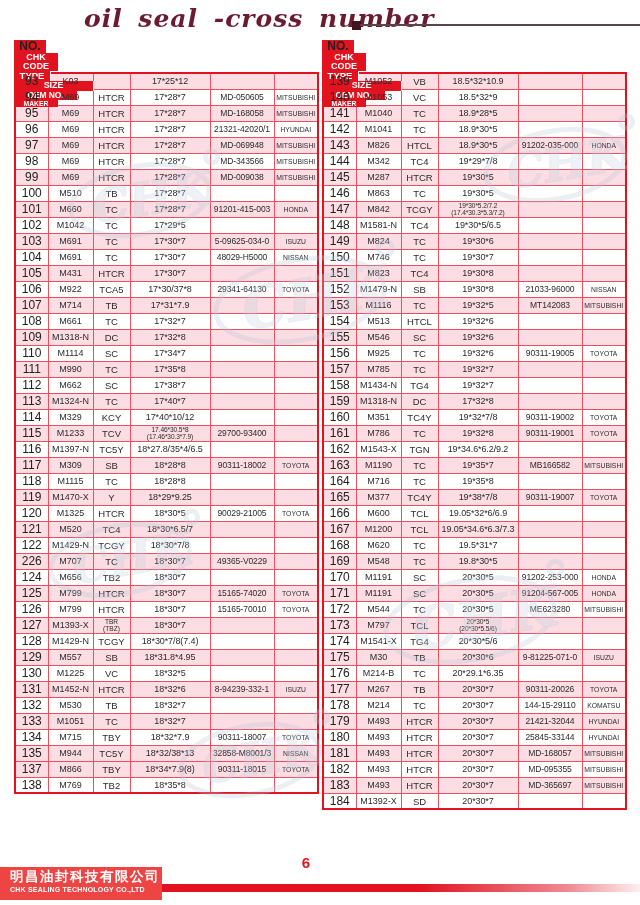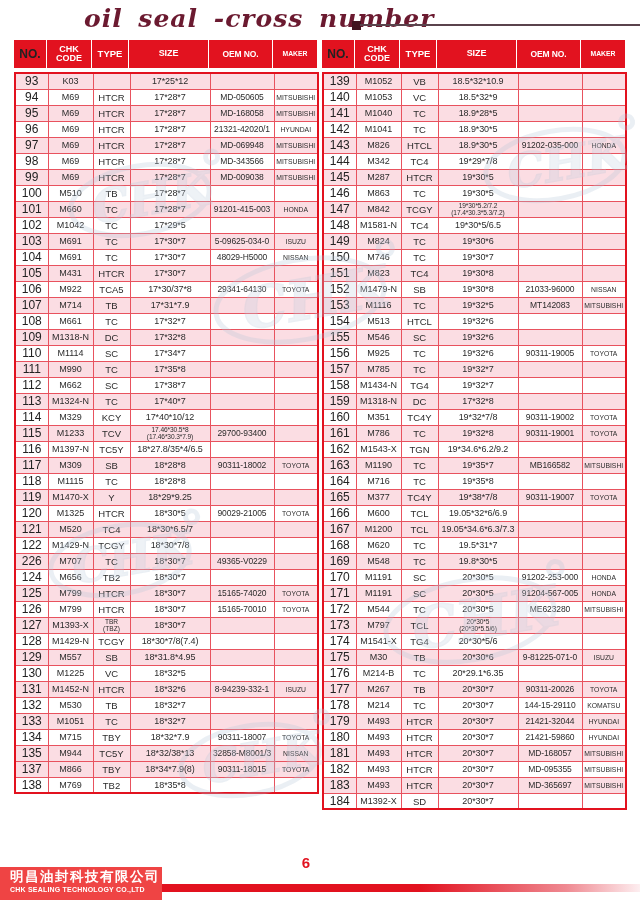--- a/index.html
+++ b/index.html
@@ -13,21 +13,21 @@
   .title-square{position:absolute;left:352px;top:21px;width:9px;height:9px;background:#41141f;}
   .title-line{position:absolute;left:360px;top:24px;width:280px;height:2px;background:#5a434c;}
 
   
   .watermark{position:absolute;left:0;top:0;width:640px;height:905px;pointer-events:none;z-index:5;opacity:.28;}
 
   
   .tbl{position:absolute;top:40px;width:303px;z-index:1;}
   .tbl.left{left:14px;}
   .tbl.right{left:322px;}
-  .thead{display:flex;height:28px;}
+  .thead{display:flex;height:28px;flex-direction:column;}
   .th{box-sizing:border-box;height:28px;background:#e2121f;color:#fff;font-weight:bold;
       font-size:10px;line-height:1.05;display:flex;align-items:center;justify-content:center;
       text-align:center;border-right:1.5px solid #fff;}
   .th:last-child{border-right:none;}
   .body-table{border-collapse:collapse;table-layout:fixed;width:303px;margin-top:4px;
       border:2px solid #e2121f;}
   .body-table td{box-sizing:border-box;height:16px;padding:0 1px;text-align:center;
       vertical-align:middle;border:1px solid #e8525e;overflow:hidden;white-space:nowrap;}
   tr.pink td{background:#fbdde3;}
   tr.white td{background:#ffffff;}
@@ -821,21 +821,21 @@
             <td class="c-type">HTCR</td>
             <td class="c-size">20*30*7</td>
             <td class="c-oem">21421-32044</td>
             <td class="c-maker">HYUNDAI</td>
           </tr>
           <tr class="white">
             <td class="c-no">180</td>
             <td class="c-code">M493</td>
             <td class="c-type">HTCR</td>
             <td class="c-size">20*30*7</td>
-            <td class="c-oem">21421-59860</td>
+            <td class="c-oem">25845-33144</td>
             <td class="c-maker">HYUNDAI</td>
           </tr>
           <tr class="pink">
             <td class="c-no">181</td>
             <td class="c-code">M493</td>
             <td class="c-type">HTCR</td>
             <td class="c-size">20*30*7</td>
             <td class="c-oem">MD-168057</td>
             <td class="c-maker">MITSUBISHI</td>
           </tr>

